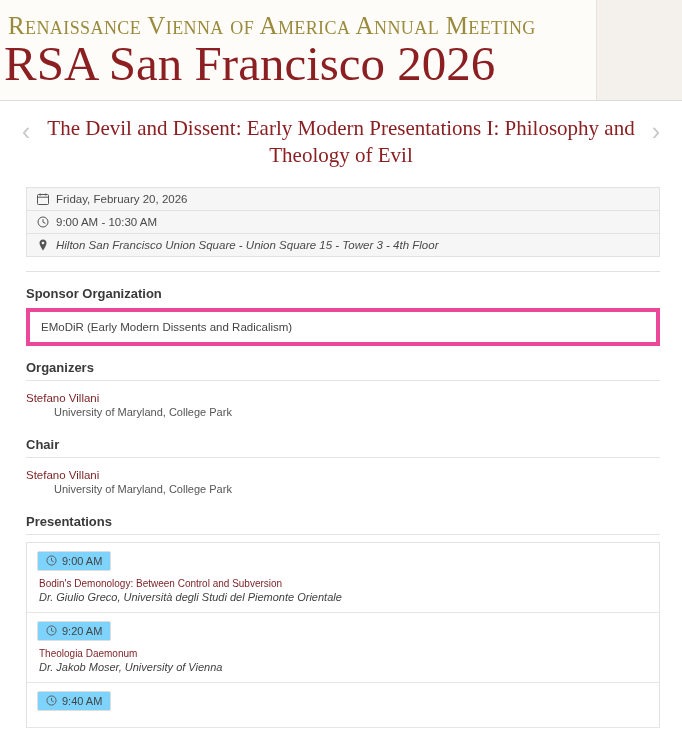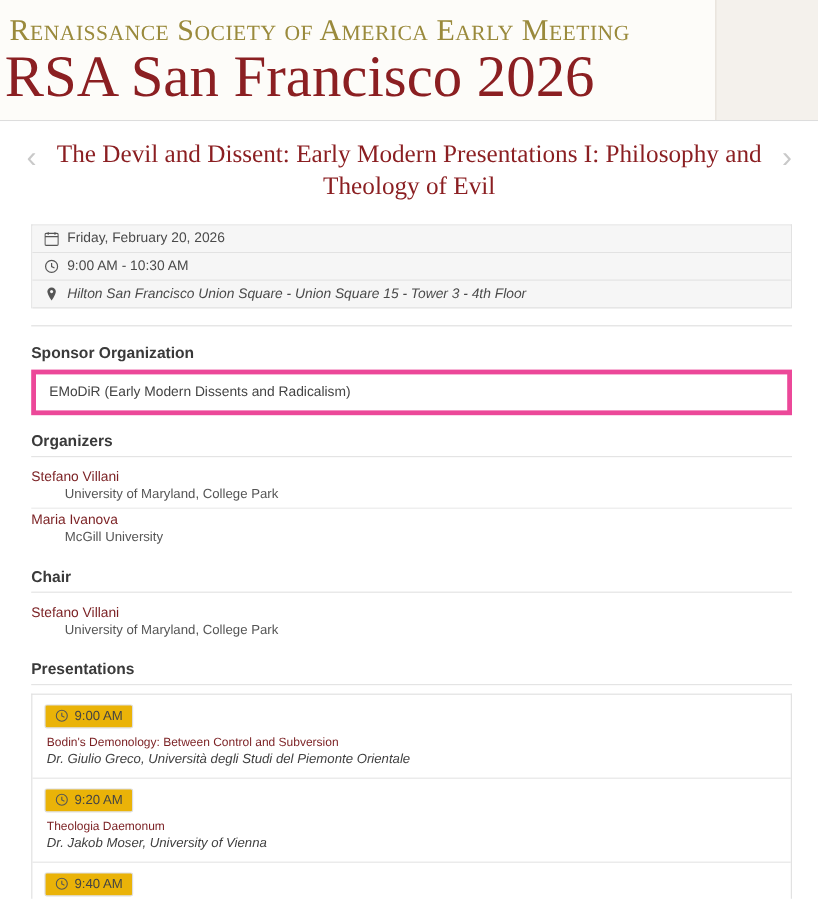--- a/index.html
+++ b/index.html
@@ -172,21 +172,21 @@
   }
   .pres-item {
     padding: 8px 10px 9px 10px;
     border-bottom: 1px solid #e6e6e6;
   }
   .time-chip {
     display: inline-flex;
     align-items: center;
     gap: 5px;
     border: 1px solid #dedede;
-    background: #eab308;
+    background: #7dd3fc;
     border-radius: 2px;
     padding: 3px 8px;
     font-size: 11px;
     color: #444;
     margin-bottom: 7px;
   }
   .time-chip .ico { width: 11px; height: 11px; display: inline-block; }
   .pres-title {
     font-size: 10px;
     color: #7a1f22;
@@ -199,21 +199,21 @@
     color: #3f3f3f;
     margin: 0;
     padding-left: 2px;
   }
 </style>
 </head>
 <body>
 
 <div class="banner">
   <div class="banner-inner">
-    <div class="banner-line1">Renaissance Society of America Early Meeting</div>
+    <div class="banner-line1">Renaissance Vienna of America Annual Meeting</div>
     <div class="banner-line2">RSA San Francisco 2026</div>
   </div>
   <div class="banner-right"></div>
 </div>
 
 <div class="content">
 
   <div class="session-head">
     <span class="nav-arrow nav-prev">‹</span>
     <span class="nav-arrow nav-next">›</span>
@@ -264,24 +264,20 @@
   </div>
 
   <div class="section">
     <div class="section-title with-rule">Organizers</div>
 
     <div class="person">
       <div class="person-name">Stefano Villani</div>
       <div class="person-affil">University of Maryland, College Park</div>
     </div>
 
-    <div class="person">
-      <div class="person-name">Maria Ivanova</div>
-      <div class="person-affil">McGill University</div>
-    </div>
   </div>
 
   <div class="section">
     <div class="section-title with-rule">Chair</div>
 
     <div class="person">
       <div class="person-name">Stefano Villani</div>
       <div class="person-affil">University of Maryland, College Park</div>
     </div>
   </div>

